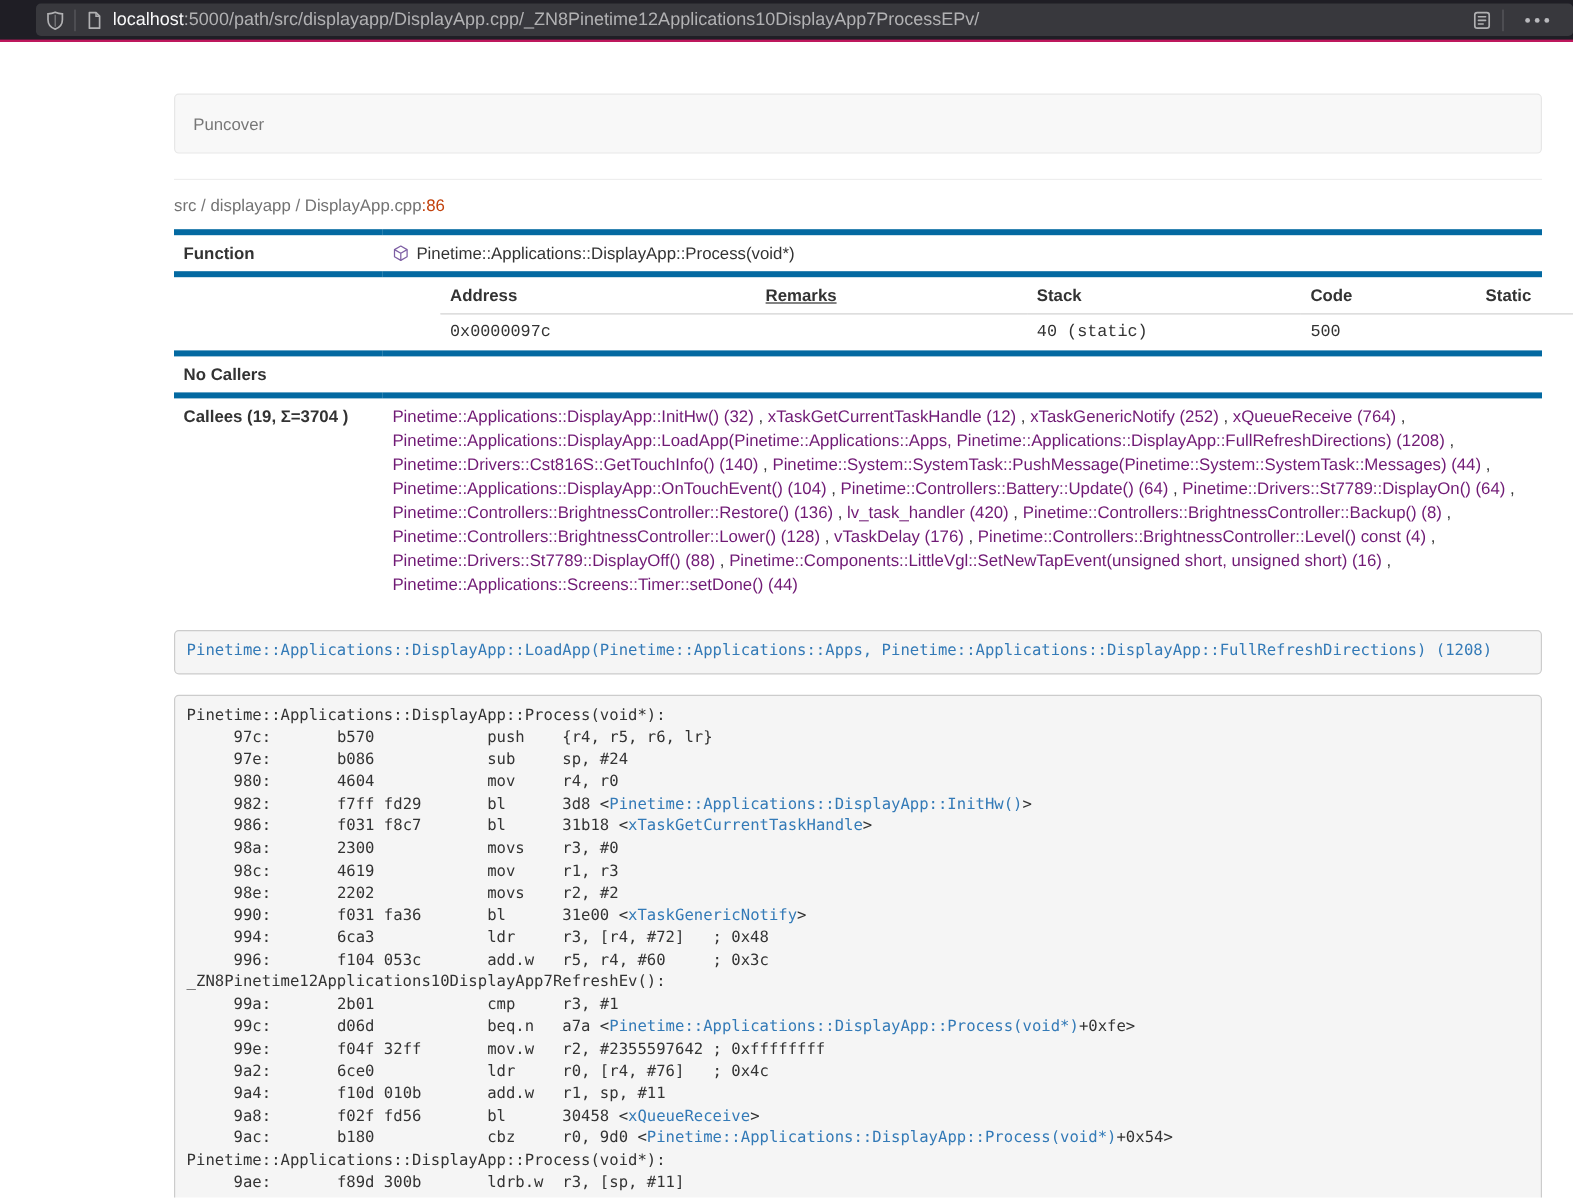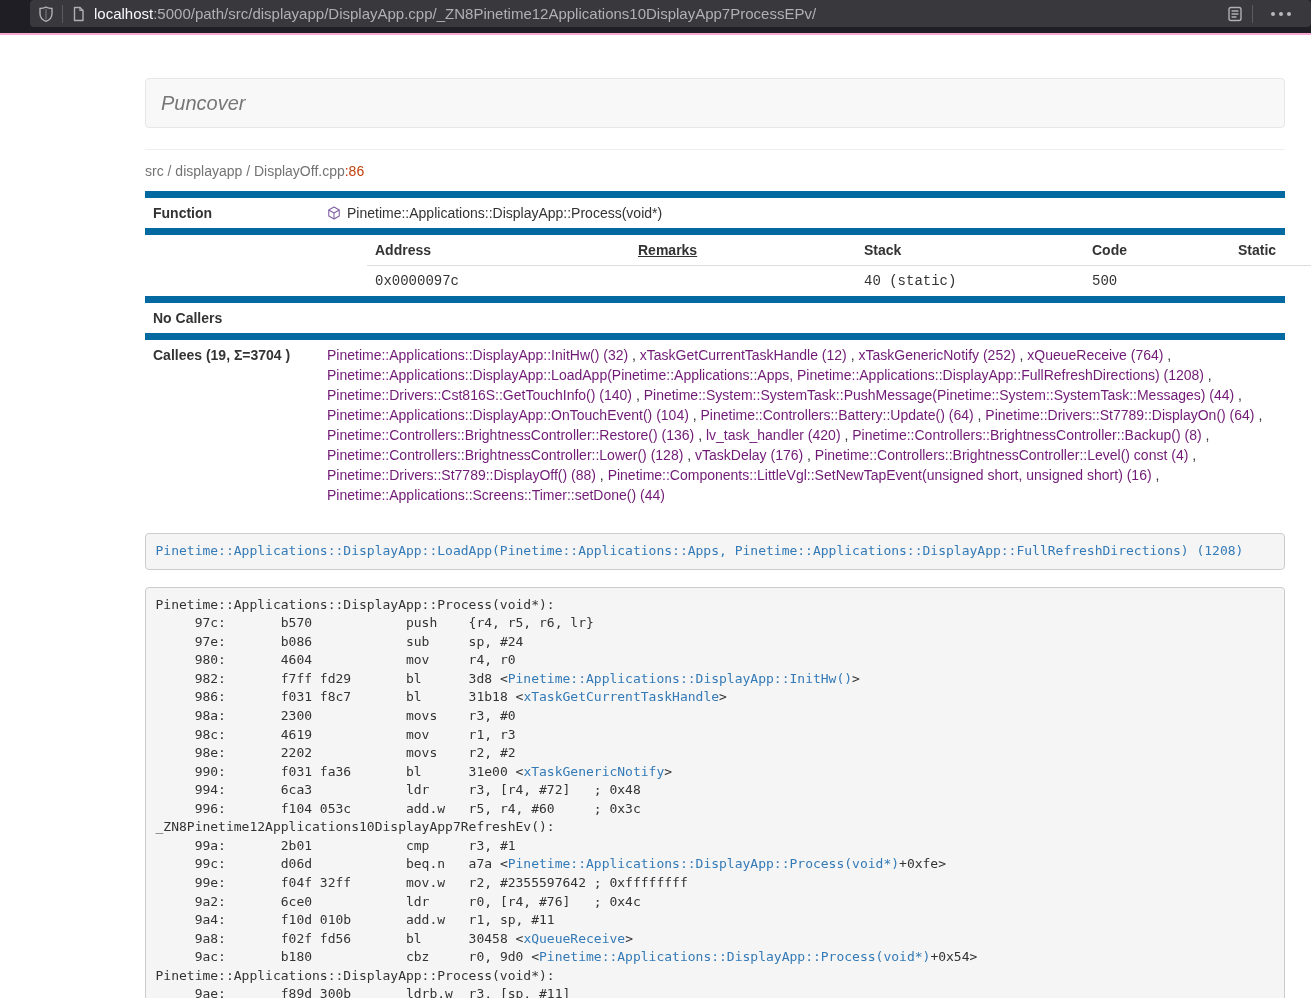--- a/index.html
+++ b/index.html
@@ -2,22 +2,22 @@
 <html><head>
 <meta charset="utf-8">
 <style>
   html,body{margin:0;padding:0;}
   body{
     width:1311px;height:998px;overflow:hidden;background:#fff;
     font-family:"Liberation Sans",sans-serif;font-size:14px;color:#333;
   }
   
   .browser-bar{
-    height:33px;background:#1f1e25;border-bottom:2px solid #f9a8d4;
-    display:flex;
+    height:33px;background:#1f1e25;border-bottom:2px solid #be185d;
+    display:flex;align-items:center;
   }
   .url-bar{
     margin-left:30px;flex:1;height:27px;background:#38383d;border-radius:4px;
     display:flex;align-items:center;color:#b1b1b3;font-size:15px;
     padding:0 8px 0 8px;min-width:0;
   }
   .url-bar .vdiv{width:1px;height:18px;background:#5b5b60;margin:0 8px;flex:none;}
   .url-text{white-space:nowrap;overflow:hidden;text-overflow:ellipsis;flex:1;min-width:0;margin-left:8px;}
   .url-host{color:#f9f9fa;}
   .url-path{color:#b1b1b3;}
@@ -25,31 +25,31 @@
   .menu-dots{display:flex;gap:4px;align-items:center;padding:0 12px 0 10px;flex:none;}
   .menu-dots i{width:4px;height:4px;border-radius:50%;background:#b9b9bd;display:block;}
   
   .page{padding-top:43px;}
   .container{width:1140px;margin-left:145px;}
   .navbar{
     height:50px;background:#f8f8f8;border:1px solid #e7e7e7;border-radius:4px;
     display:flex;align-items:center;margin-bottom:21px;box-sizing:border-box;
   }
   .navbar-brand{
-    font-size:20px;color:#777;text-decoration:none;padding:0 15px;line-height:50px;font-style:italic;
+    font-size:14px;color:#777;text-decoration:none;padding:0 15px;line-height:50px;
   }
   hr{border:none;border-top:1px solid #eee;margin:21px 0 0 0;}
   .breadcrumb{margin:11px 0 10px 0;line-height:20px;}
   .breadcrumb a{color:#737373;text-decoration:none;}
   .breadcrumb .bc-sep{color:#777;}
   .breadcrumb .bc-suffix{color:#c2410c;}
   
   table.info{border-collapse:collapse;width:100%;}
   table.info > tbody > tr > td{
-    border-top:7px solid #0369a1;padding:5px 8px;vertical-align:top;line-height:20px;
+    border-top:5px solid #0369a1;padding:5px 8px;vertical-align:top;line-height:20px;
   }
   td.row-label{font-weight:bold;width:158px;white-space:nowrap;}
   .fn-cell{display:flex;align-items:center;gap:6px;}
   table.stats{border-collapse:collapse;width:100%;margin-left:48px;}
   table.stats th{
     text-align:left;font-weight:bold;padding:5px 8px;border-bottom:1px solid #ddd;line-height:20px;
   }
   table.stats td{padding:5px 8px;line-height:20px;font-family:Liberation Mono, monospace;}
   .col-address{width:247px;}.col-remarks{width:210px;text-decoration:underline;}.col-stack{width:212px;}.col-code{width:130px;}
   a.plain-link{color:#701a75;text-decoration:none;}
@@ -95,21 +95,21 @@
 
 <div class="page">
   <div class="container">
 
     <nav class="navbar">
       <a class="navbar-brand" href="#">Puncover</a>
     </nav>
 
     <hr>
 
-    <div class="breadcrumb" id="breadcrumb"><a href="#">src</a><span class="bc-sep"> / </span><a href="#">displayapp</a><span class="bc-sep"> / </span><a href="#">DisplayOff.cpp</a><span class="bc-suffix">:86</span></div>
+    <div class="breadcrumb" id="breadcrumb"><a href="#">src</a><span class="bc-sep"> / </span><a href="#">displayapp</a><span class="bc-sep"> / </span><a href="#">DisplayApp.cpp</a><span class="bc-suffix">:86</span></div>
 
     <table class="info">
       <tbody>
         <tr>
           <td class="row-label">Function</td>
           <td>
             <span class="fn-cell">
               <svg width="14" height="14" viewBox="0 0 16 16" style="flex:none;">
                 <path d="M8 1.2 L14 4.6 V11.4 L8 14.8 L2 11.4 V4.6 Z" fill="none" stroke="#7e5fa4" stroke-width="1.2" stroke-linejoin="round"></path>
                 <path d="M2 4.6 L8 8 L14 4.6 M8 8 V14.8" fill="none" stroke="#7e5fa4" stroke-width="1.2" stroke-linejoin="round"></path>

